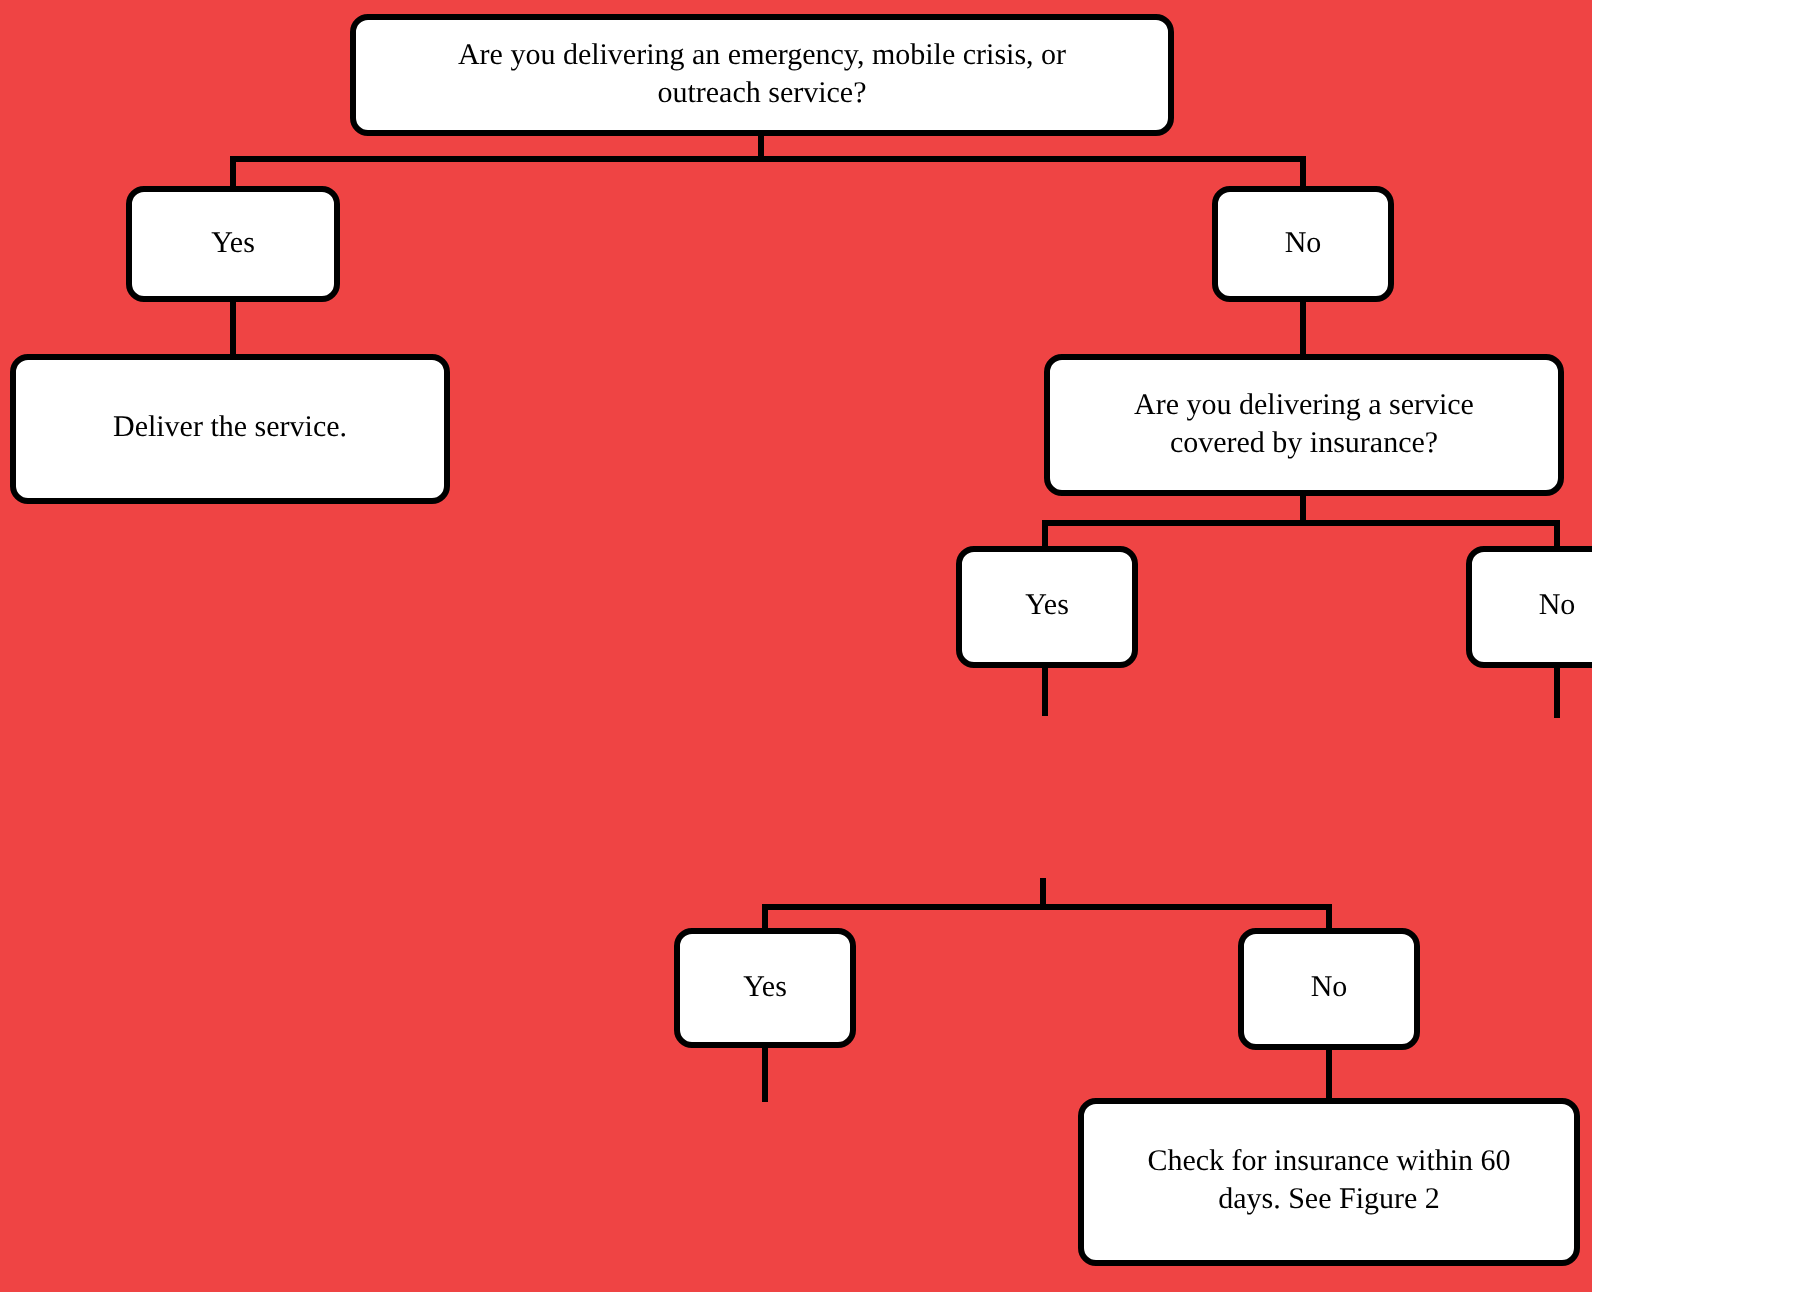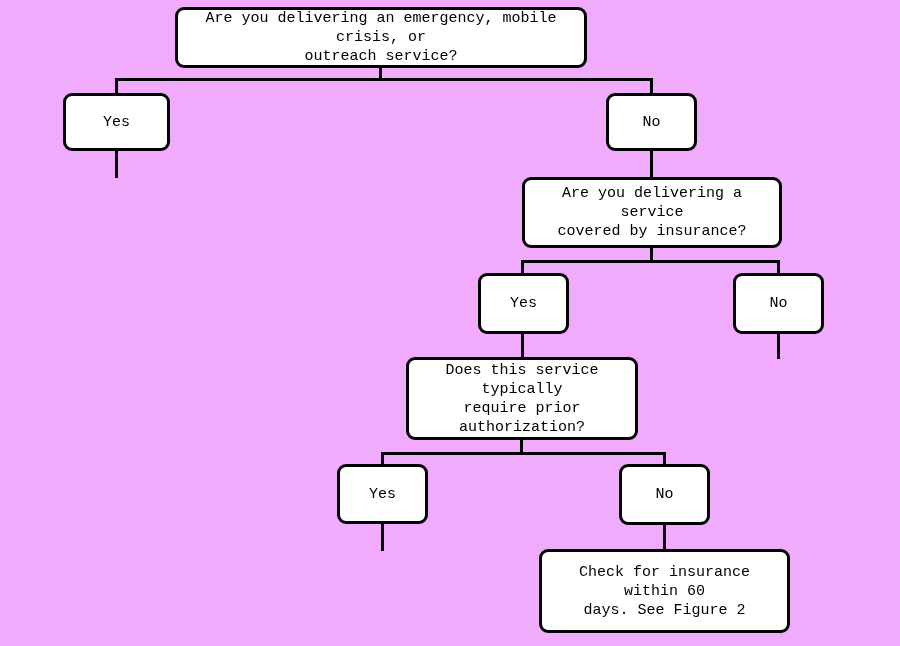--- a/index.html
+++ b/index.html
@@ -2,24 +2,24 @@
 <html><head>
 <meta charset="utf-8">
 <style>
   html, body {
     margin: 0;
     padding: 0;
     background: #ffffff;
   }
   #canvas {
     position: relative;
-    width: 900px;
+    width: 796px;
     height: 646px;
-    background: #f0abfc;
-    font-family: Liberation Mono, monospace;
+    background: #ef4444;
+    font-family: Liberation Serif, serif;
     overflow: hidden;
   }
   .node {
     position: absolute;
     box-sizing: border-box;
     background: #ffffff;
     border: 3px solid #000000;
     border-radius: 9px;
     display: flex;
     align-items: center;
@@ -96,24 +96,23 @@
   <div class="line l-bar3"></div>
   <div class="line l-yes3-drop"></div>
   <div class="line l-no3-drop"></div>
   <div class="line l-yes3-out"></div>
   <div class="line l-no3-out"></div>
 
   <div class="node" id="n-q1">Are you delivering an emergency, mobile crisis, or
 outreach service?</div>
   <div class="node" id="n-q1yes">Yes</div>
   <div class="node" id="n-q1no">No</div>
+  <div class="node" id="n-deliver">Deliver the service.</div>
   <div class="node" id="n-q2">Are you delivering a service
 covered by insurance?</div>
   <div class="node" id="n-q2yes">Yes</div>
   <div class="node" id="n-q2no">No</div>
-  <div class="node" id="n-q3">Does this service typically
-require prior authorization?</div>
   <div class="node" id="n-q3yes">Yes</div>
   <div class="node" id="n-q3no">No</div>
   <div class="node" id="n-within">Check for insurance within 60
 days. See Figure 2</div>
 
 </div>
 
 </body></html>

